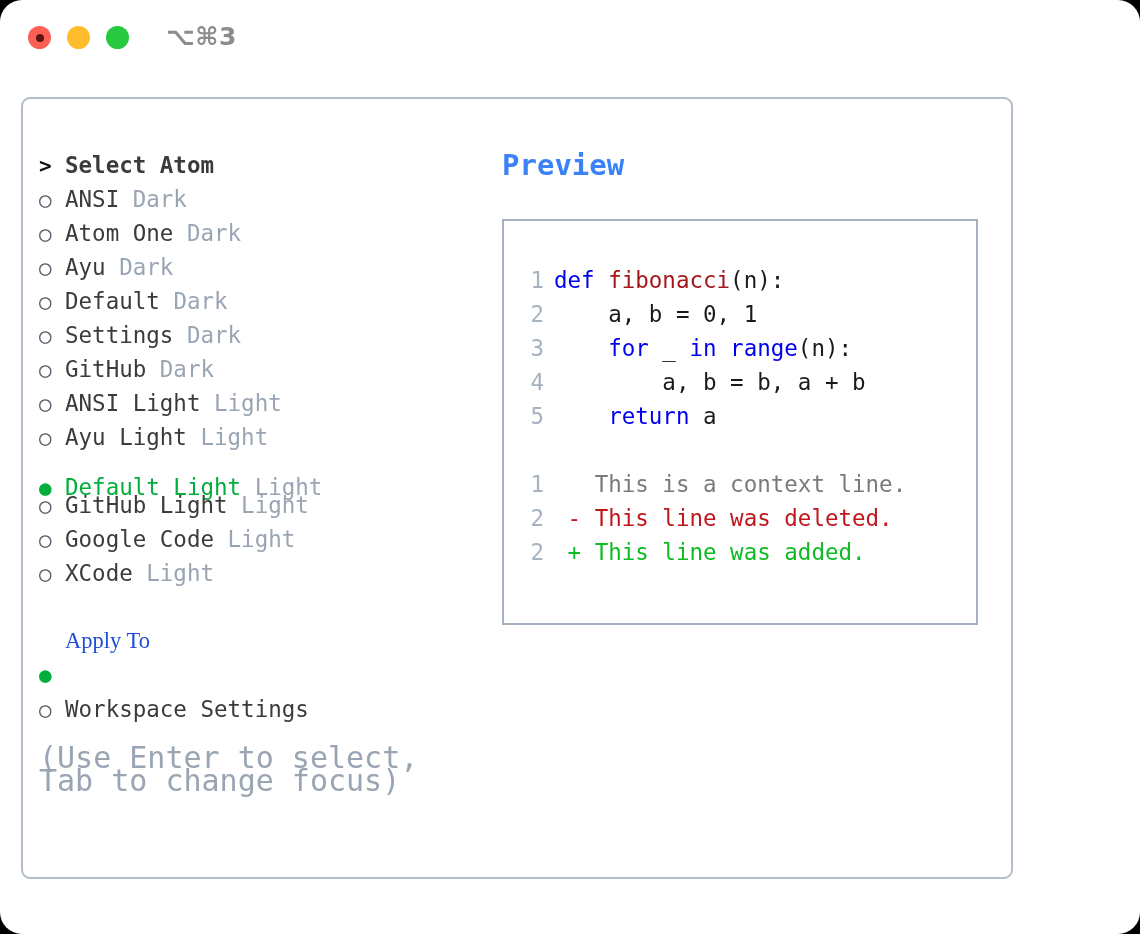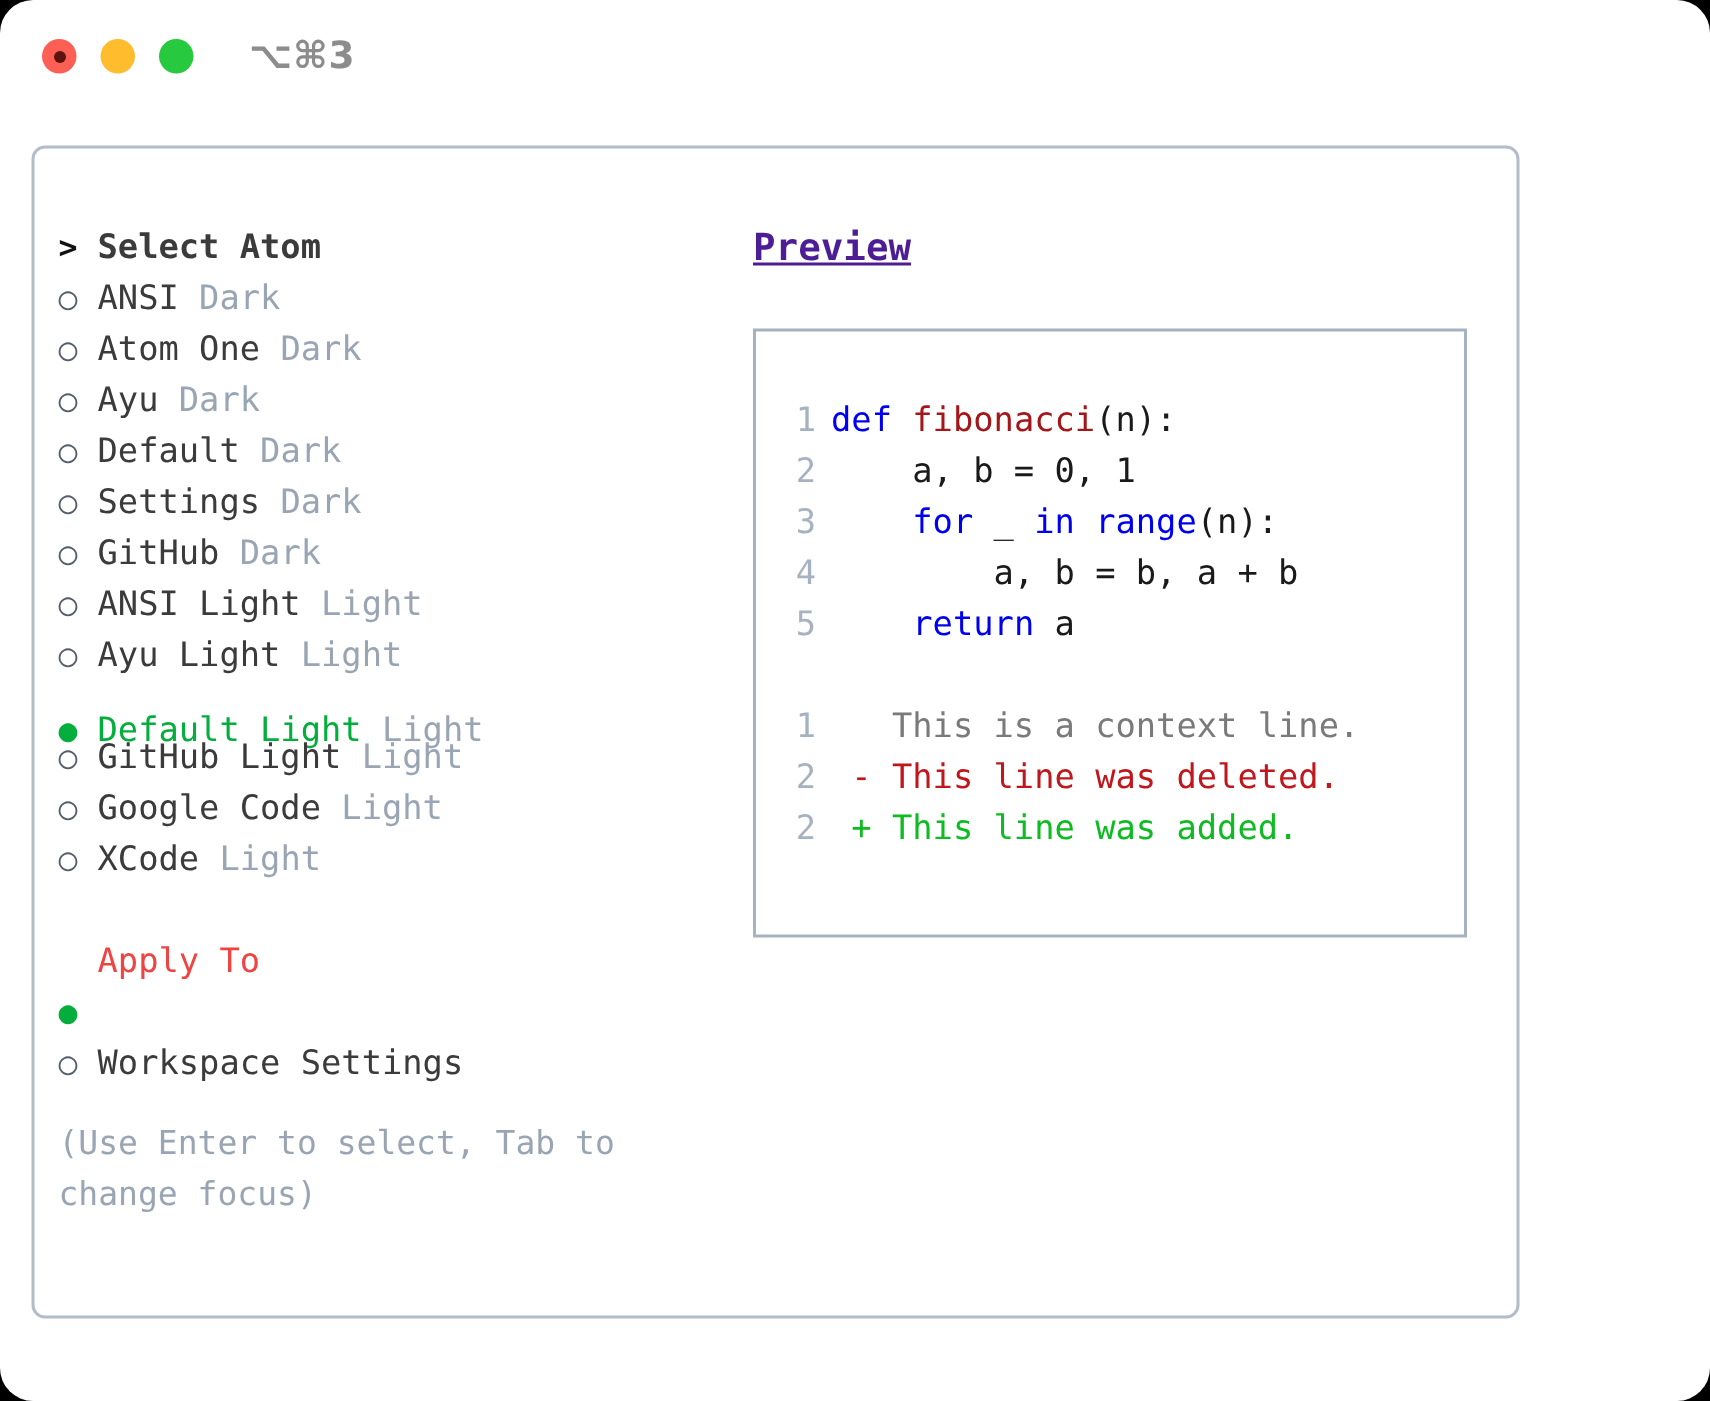--- a/index.html
+++ b/index.html
@@ -127,46 +127,46 @@
   .row.selected .marker { color: #04ae3d; }
   .row.selected .label  { color: #04ae3d; margin-top: 16px; }
   .row.selected .meta   { color: #9aa5b4; }
 
   .row.unselected .marker { color: #555e6b; }
 
   .spacer-row { height: 34px; }
 
   .section-head {
     font-weight: 400;
-    color: #ef4444;
+    color: #1d4ed8;
+    font-family: Liberation Serif, serif;
   }
 
   .hint {
     margin-top: 20px;
-    font-size: 22px;
-    line-height: 34px;
+    font-size: 30px;
+    line-height: 23px;
     color: #9aa5b4;
     width: 412px;
     white-space: pre-wrap;
   }
 
   
   .right-col {
     position: absolute;
     left: 479px;
     top: 49px;
     width: 500px;
   }
   .preview-title {
-    font-size: 25px;
+    font-size: 29px;
     font-weight: 700;
-    color: #4c1d95;
+    color: #3b82f6;
     line-height: 34px;
     white-space: pre;
-    text-decoration: underline;
   }
   .preview-box {
     margin-top: 37px;
     width: 476px;
     height: 406px;
     border: 2px solid #a7b2c0;
     box-sizing: border-box;
     background: #ffffff;
     position: relative;
   }

